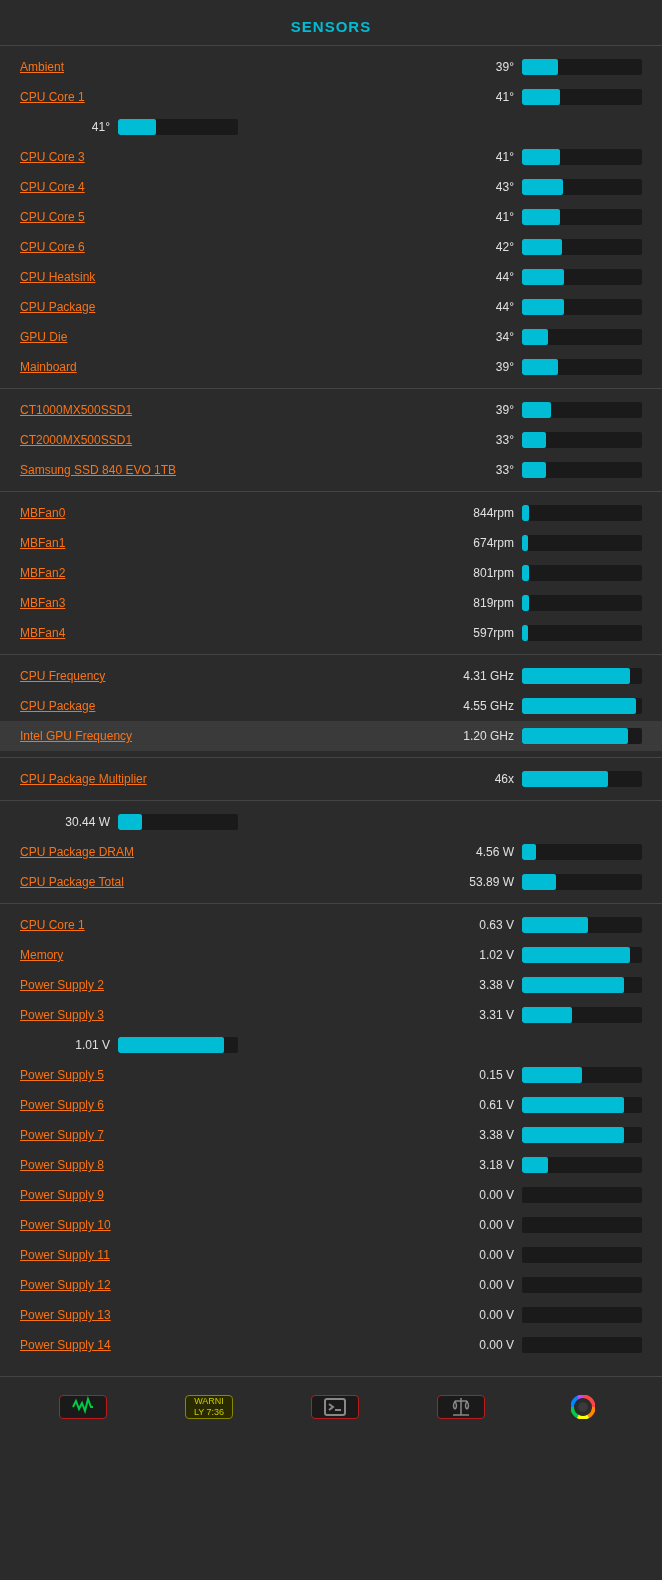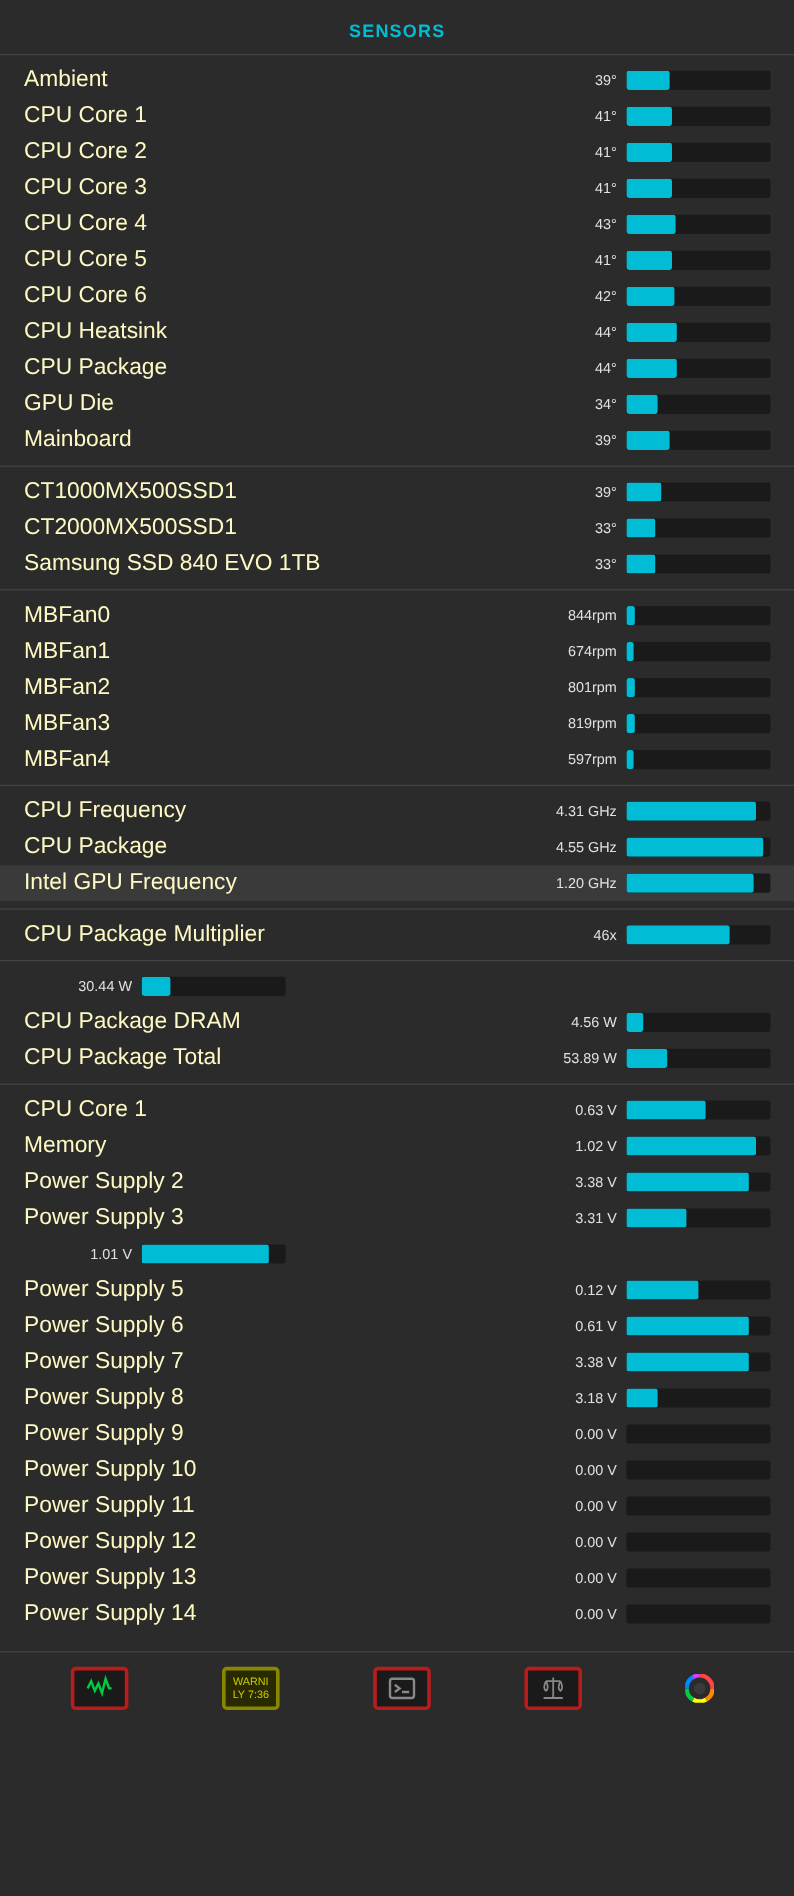--- a/index.html
+++ b/index.html
@@ -27,22 +27,23 @@
       display: flex;
       align-items: center;
       padding: 3px 20px;
       height: 30px;
     }
     .row.highlighted {
       background: #3a3a3a;
     }
     .row-label {
       flex: 1;
-      font-size: 19px;
-      color: #fef9c3;
+      font-size: 12px;
+      color: #f97316;
+      text-decoration: underline;
     }
     .row-value {
       min-width: 90px;
       text-align: right;
       font-size: 12px;
       color: #e0e0e0;
       margin-right: 8px;
     }
     .bar-container {
       width: 120px;
@@ -59,23 +60,23 @@
     .footer {
       display: flex;
       align-items: center;
       justify-content: space-around;
       padding: 10px 20px;
       border-top: 1px solid #444;
       margin-top: 10px;
     }
     .footer-icon {
       width: 48px;
-      height: 36px;
+      height: 24px;
       background: #1a1a1a;
-      border: 3px solid #b91c1c;
+      border: 1px solid #b91c1c;
       border-radius: 4px;
       display: flex;
       align-items: center;
       justify-content: center;
       cursor: pointer;
     }
     .footer-icon svg {
       width: 24px;
       height: 24px;
     }
@@ -106,21 +107,20 @@
           </div>
         </div>
         <div class="row">
           <span class="row-label">CPU Core 1</span>
           <span class="row-value">41°</span>
           <div class="bar-container">
             <div class="bar-fill" style="width: 32%;"></div>
           </div>
         </div>
         <div class="row">
-          <span class="row-label">CPU Core 2</span>
           <span class="row-value">41°</span>
           <div class="bar-container">
             <div class="bar-fill" style="width: 32%;"></div>
           </div>
         </div>
         <div class="row">
           <span class="row-label">CPU Core 3</span>
           <span class="row-value">41°</span>
           <div class="bar-container">
             <div class="bar-fill" style="width: 32%;"></div>
@@ -320,21 +320,21 @@
           </div>
         </div>
         <div class="row">
           <span class="row-value">1.01 V</span>
           <div class="bar-container">
             <div class="bar-fill" style="width: 88%;"></div>
           </div>
         </div>
         <div class="row">
           <span class="row-label">Power Supply 5</span>
-          <span class="row-value">0.12 V</span>
+          <span class="row-value">0.15 V</span>
           <div class="bar-container">
             <div class="bar-fill" style="width: 50%;"></div>
           </div>
         </div>
         <div class="row">
           <span class="row-label">Power Supply 6</span>
           <span class="row-value">0.61 V</span>
           <div class="bar-container">
             <div class="bar-fill" style="width: 85%;"></div>
           </div>

